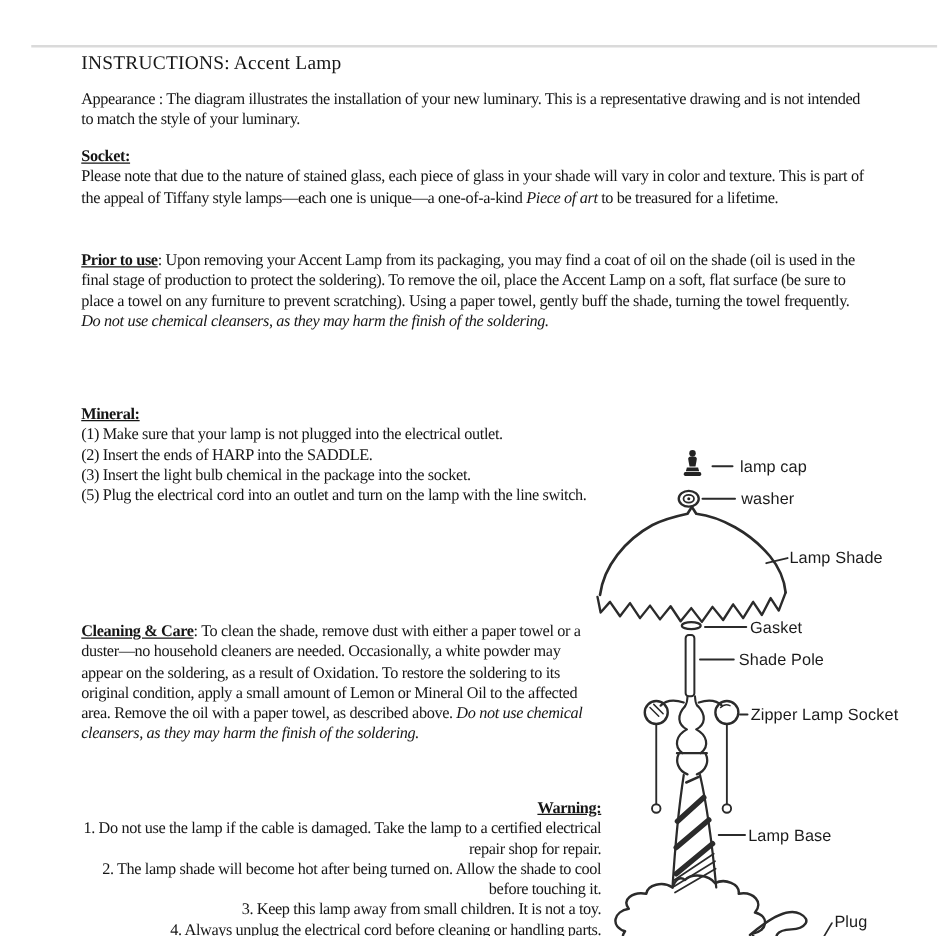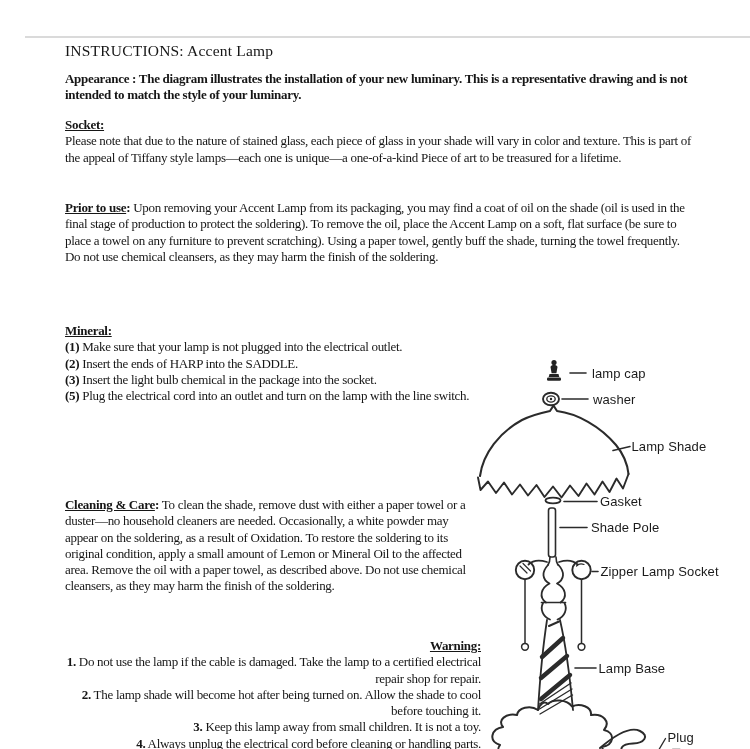--- a/index.html
+++ b/index.html
@@ -10,22 +10,22 @@
   .abs { position:absolute; }
   p, h1, div { margin:0; padding:0; }
   .topedge { top:0; left:25px; width:725px; height:2px; background:#dadada; }
   .title {
     left:65px; top:6px; font-size:15.5px; font-weight:normal;
     letter-spacing:0.2px; white-space:nowrap;
   }
   .body { font-size:13px; line-height:16.3px; letter-spacing:-0.3px; }
   .wide   { left:65px; width:632px; }
   .narrow { left:65px; width:416px; }
-  .bold { font-weight:bold; }
-  .ital { }
+  .bold { font-weight:normal; }
+  .ital { font-style:italic; }
   .hu { font-weight:bold; text-decoration:underline; }
   .diagram { left:470px; top:310px; width:280px; height:439px; }
   .stroke { stroke:#2b2b2b; fill:none; stroke-linecap:round; stroke-linejoin:round; }
   .dlabel { font-family:"Liberation Sans", sans-serif; font-size:13px; fill:#1b1b1b; letter-spacing:0.1px; }
 </style>
 </head>
 <body>
 
 <div class="page">
 

